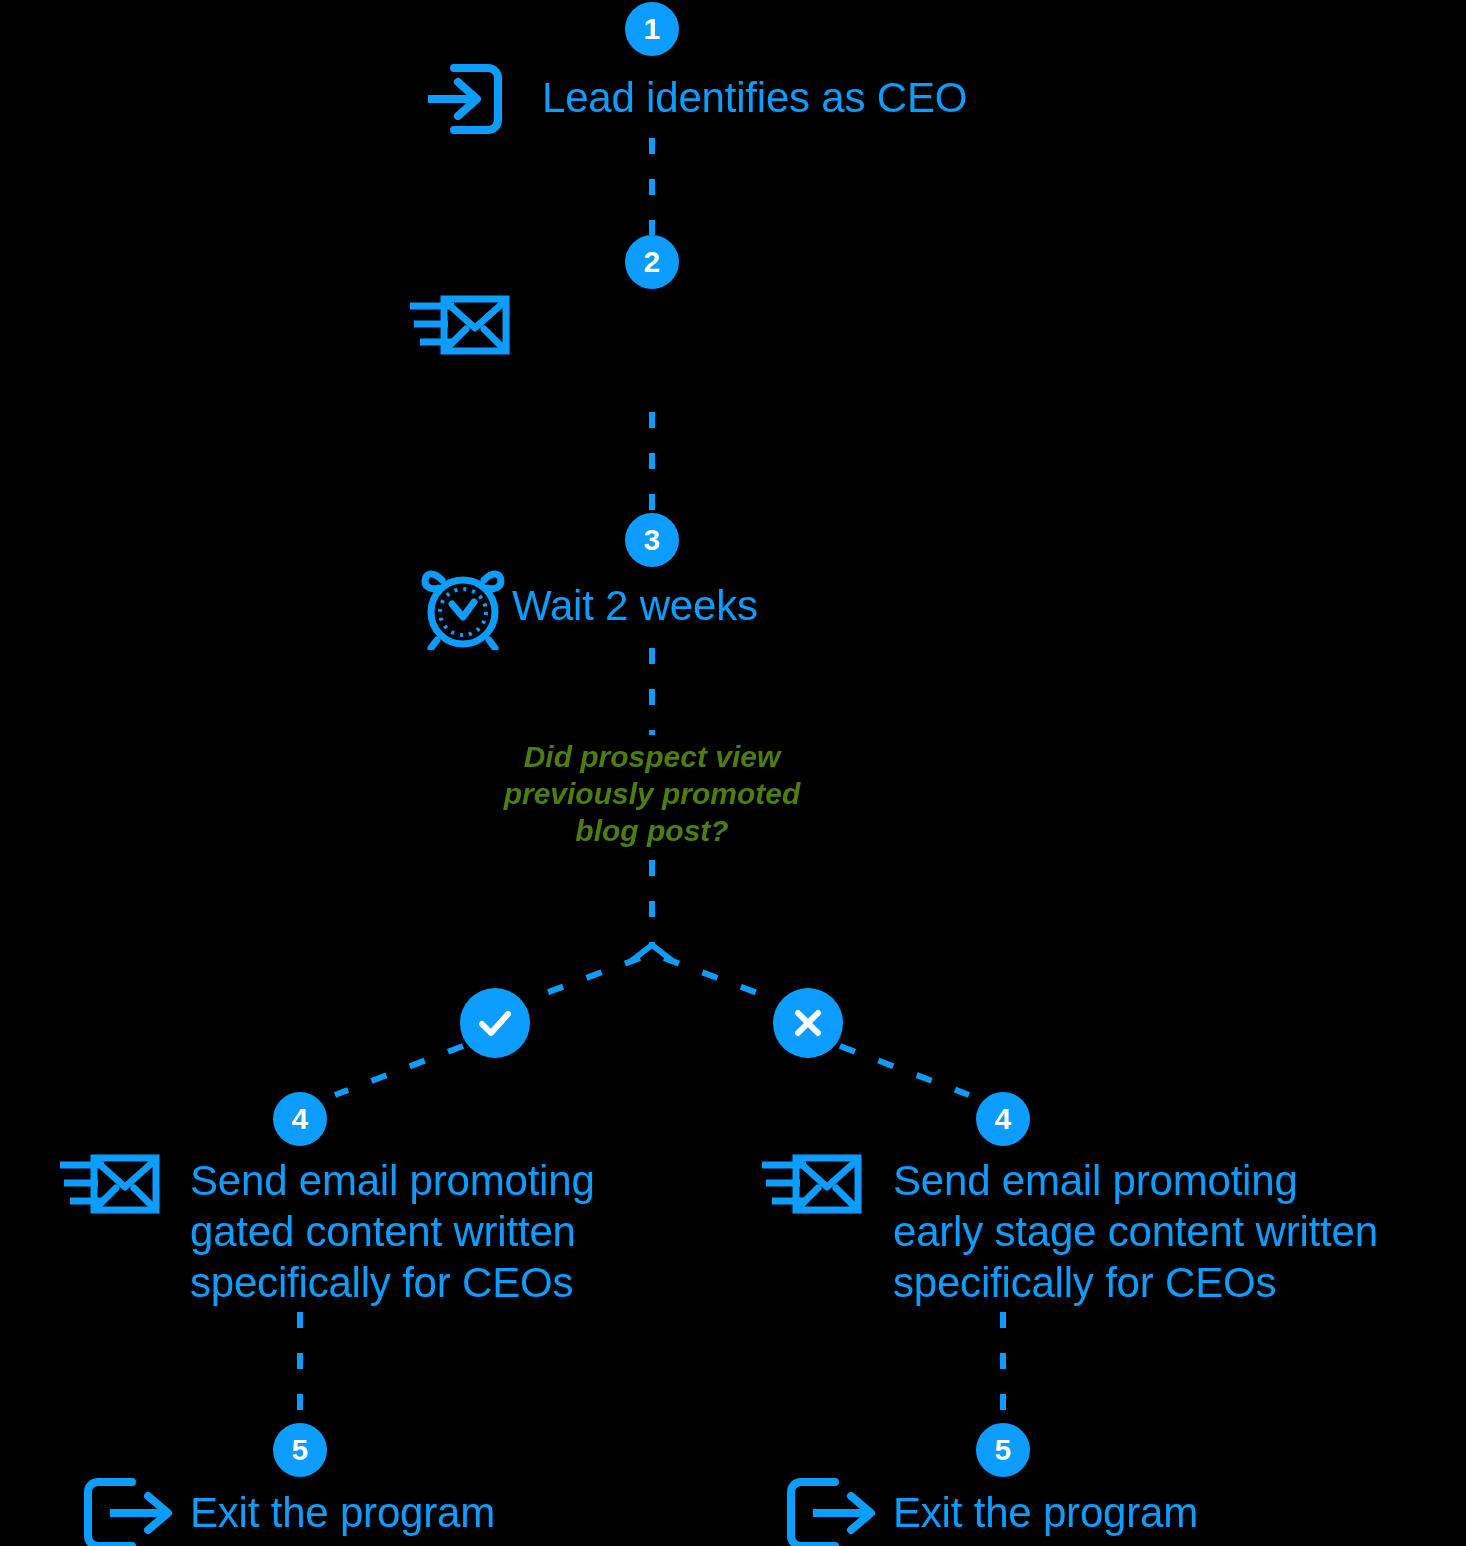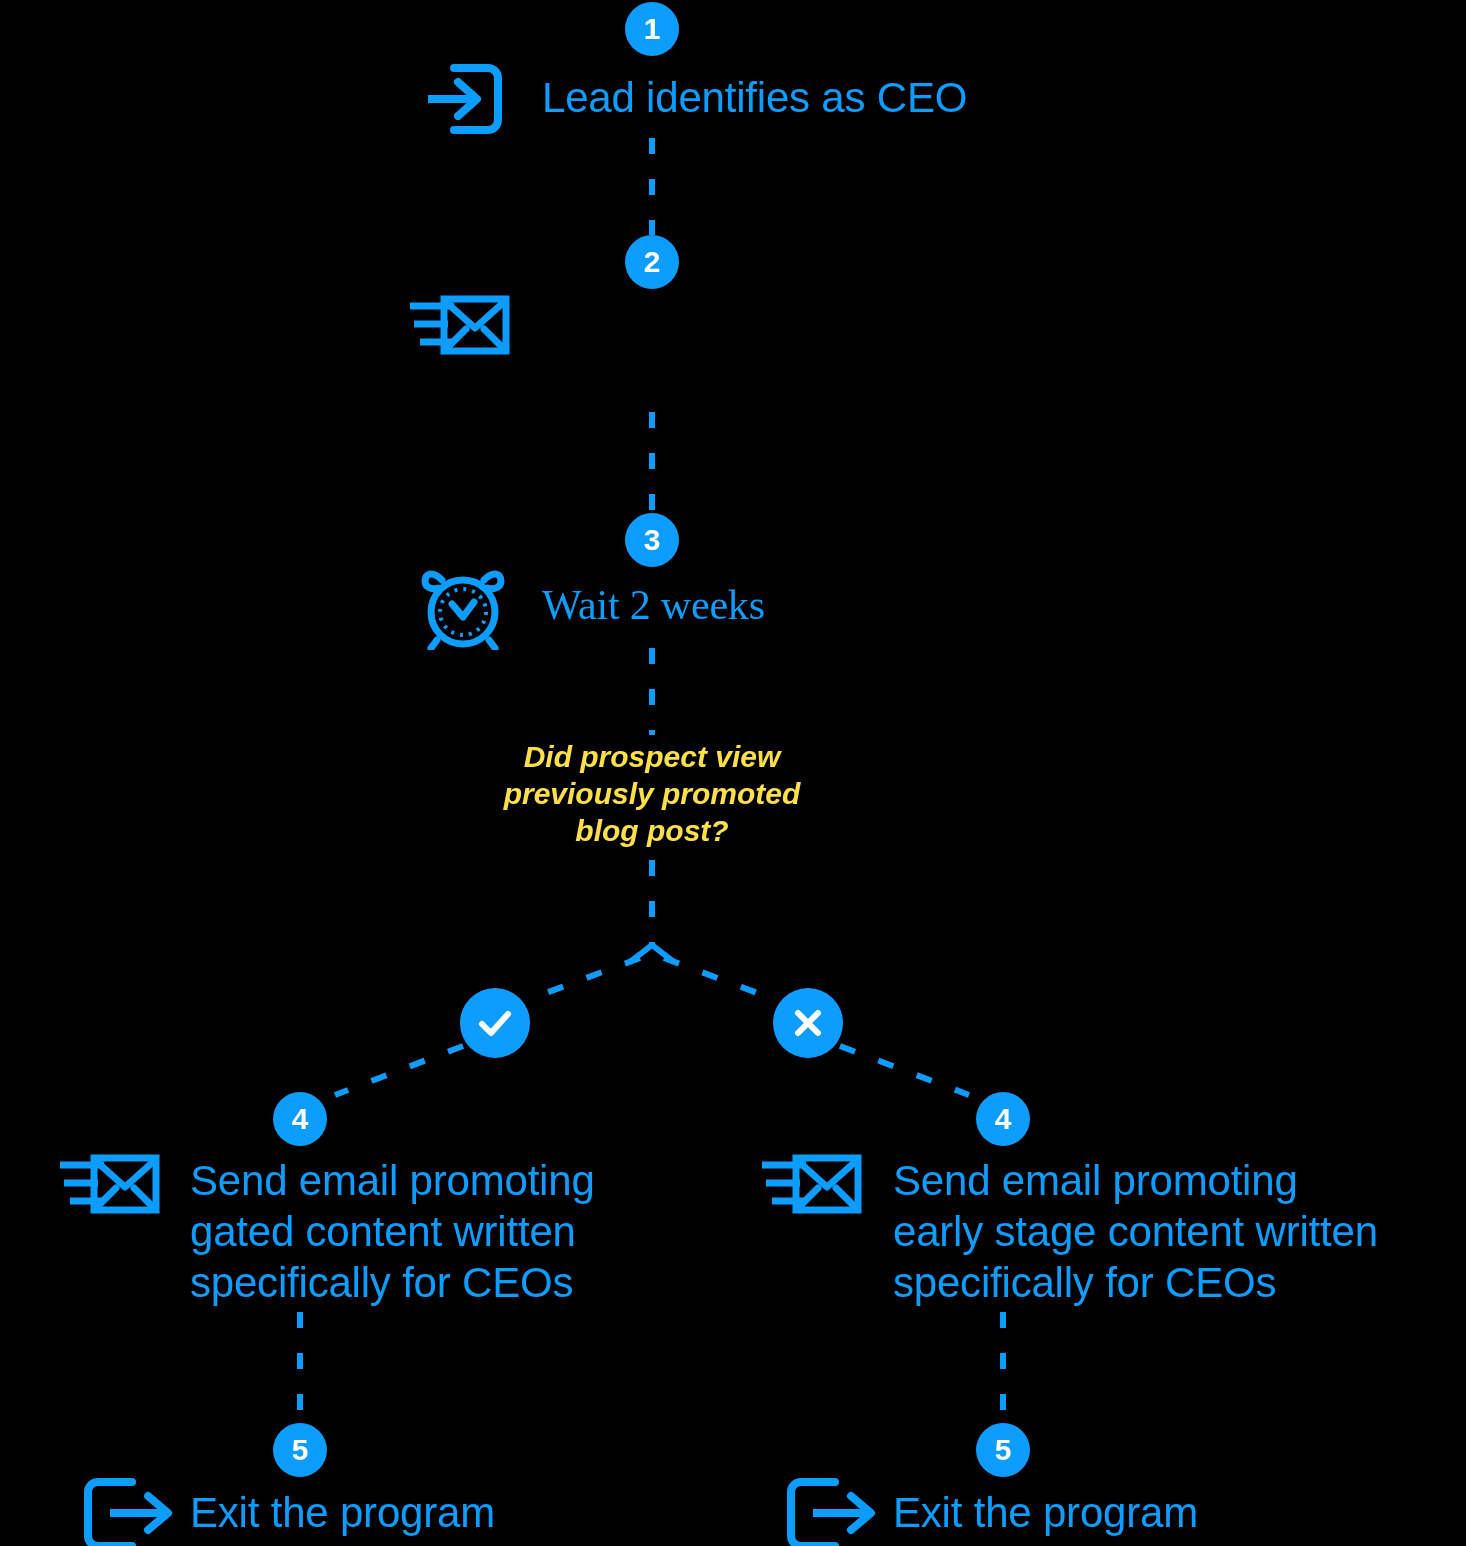--- a/index.html
+++ b/index.html
@@ -20,21 +20,21 @@
     color: #0d9dff;
     font-family: "Liberation Sans", sans-serif;
     font-size: 42px;
     font-weight: 400;
     line-height: 51px;
     letter-spacing: -0.2px;
     white-space: pre-line;
   }
   .decision-label {
     position: absolute;
-    color: #fde047;
+    color: #4d7c0f;
     font-family: "Liberation Sans", sans-serif;
     font-size: 30px;
     font-weight: 700;
     font-style: italic;
     line-height: 37px;
     text-align: center;
     white-space: pre-line;
   }
   .badge {
     position: absolute;
@@ -133,21 +133,21 @@
 
   <svg class="icon" style="left:419px; top:562px;" width="88" height="88" viewBox="0 0 88 88" xmlns="http://www.w3.org/2000/svg">
     <path d="M23 18 C13 8 6 12 6 19 C6 25 12 28 19 26" fill="none" stroke="#0d9dff" stroke-width="7" stroke-linecap="round"></path>
     <path d="M65 18 C75 8 82 12 82 19 C82 25 76 28 69 26" fill="none" stroke="#0d9dff" stroke-width="7" stroke-linecap="round"></path>
     <circle cx="44" cy="50" r="32" fill="none" stroke="#0d9dff" stroke-width="7"></circle>
     <circle cx="44" cy="50" r="23" fill="none" stroke="#0d9dff" stroke-width="4" stroke-dasharray="3 6"></circle>
     <path d="M33 42 L44 55 L55 40" fill="none" stroke="#0d9dff" stroke-width="7" stroke-linecap="round" stroke-linejoin="round"></path>
     <path d="M18 78 L12 86 M70 78 L76 86" fill="none" stroke="#0d9dff" stroke-width="7" stroke-linecap="round"></path>
   </svg>
 
-  <div class="node-label" style="left:542px; top:580px;font-family:Liberation Serif, serif;">Wait 2 weeks</div>
+  <div class="node-label" style="left:512px; top:580px;">Wait 2 weeks</div>
 
   <div class="decision-label" style="left:452px; top:738px; width:400px;">Did prospect view
 previously promoted
 blog post?</div>
 
   <div class="badge badge-mark" style="left:460px; top:988px;">
     <svg width="40" height="40" viewBox="0 0 40 40" xmlns="http://www.w3.org/2000/svg">
       <path d="M7 21 L16 30 L33 11" fill="none" stroke="#ffffff" stroke-width="6" stroke-linecap="round" stroke-linejoin="round"></path>
     </svg>
   </div>

